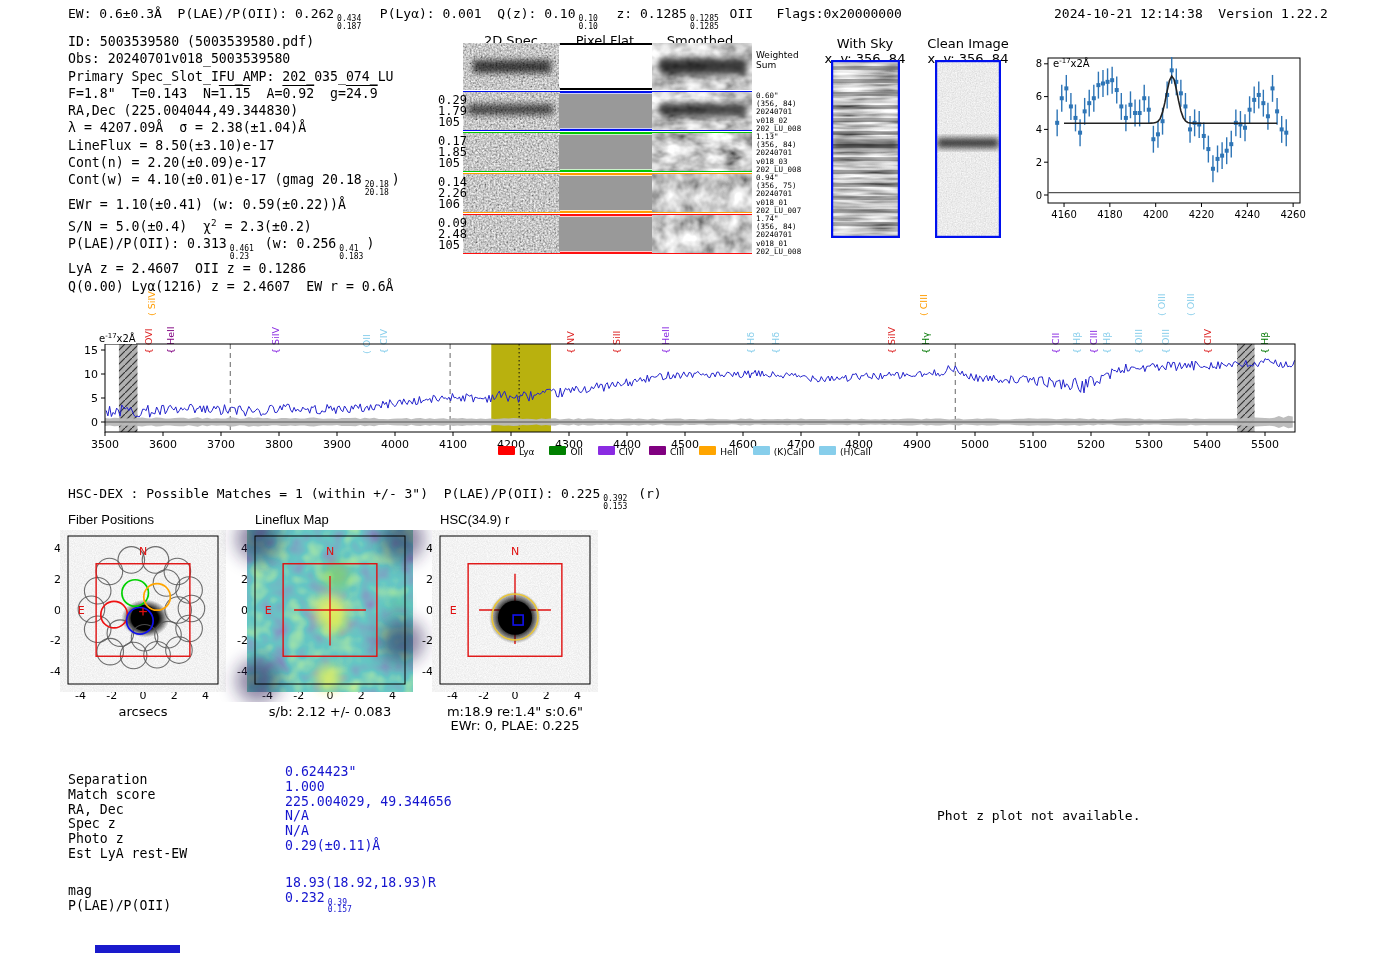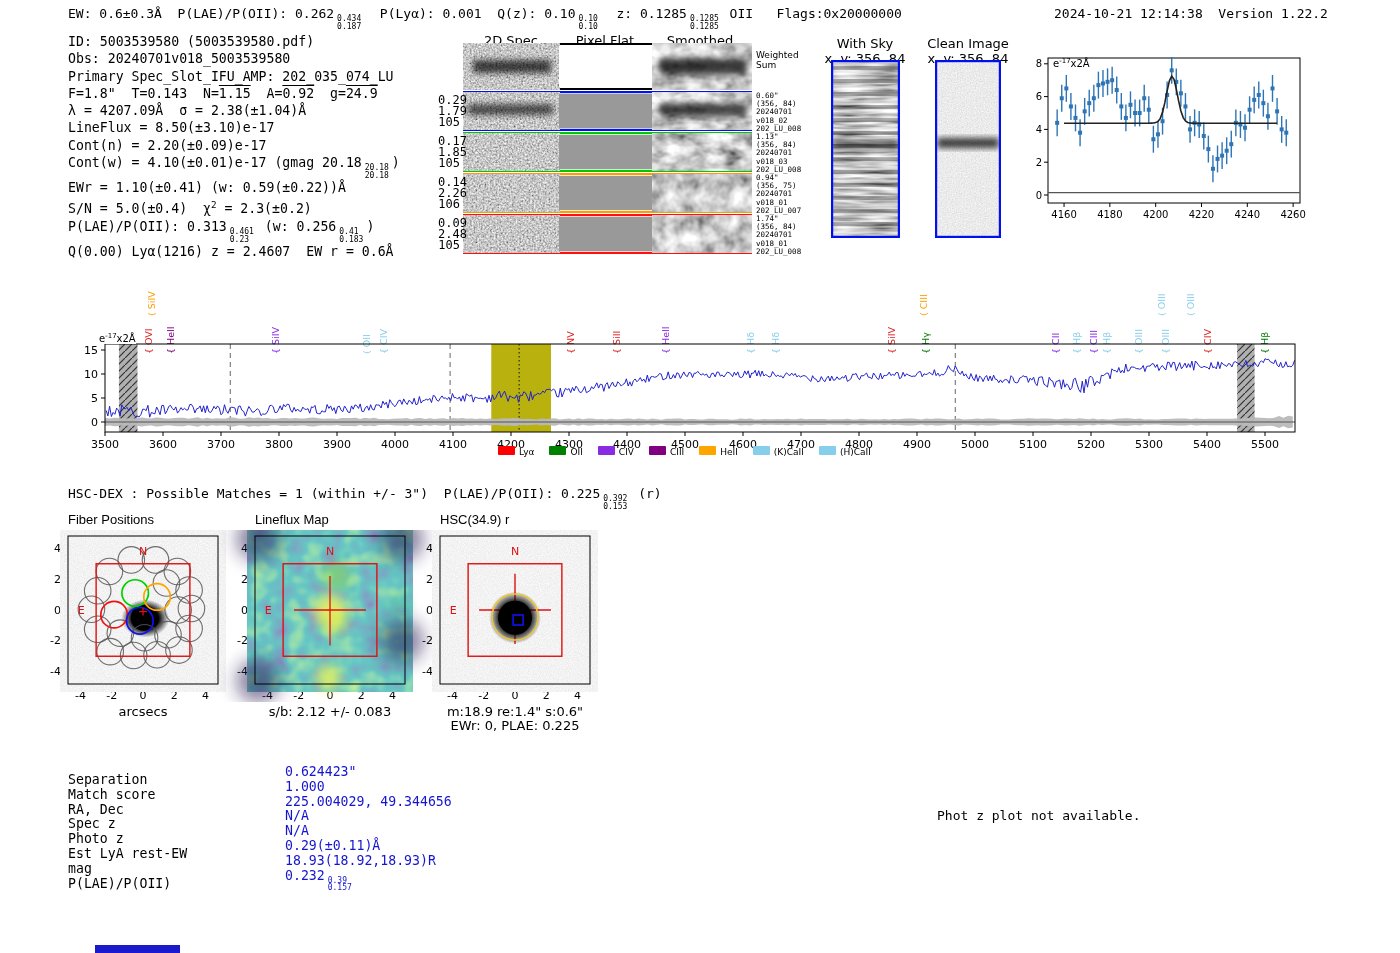--- a/index.html
+++ b/index.html
@@ -31,27 +31,29 @@
 <div id="page">
 
   <div id="header-line" class="abs hdr" style="left:68px;top:6px;"><span>EW: 0.6±0.3Å  P(LAE)/P(OII): 0.262</span><span class="frac"><span>0.434</span><span>0.187</span></span><span>  P(Lyα): 0.001  Q(z): 0.10</span><span class="frac"><span>0.10</span><span>0.10</span></span><span>  z: 0.1285</span><span class="frac"><span>0.1285</span><span>0.1285</span></span><span> OII   Flags:0x20000000</span></div>
   <div class="abs hdr" style="left:1054px;top:6px;">2024-10-21 12:14:38  Version 1.22.2</div>
 
   <div id="info-block" class="abs" style="left:68px;top:33px;">
       <div class="infoline">ID: 5003539580 (5003539580.pdf)</div>
       <div class="infoline">Obs: 20240701v018_5003539580</div>
       <div class="infoline">Primary Spec_Slot_IFU_AMP: 202_035_074_LU</div>
       <div class="infoline"><span>F=1.8"  T=0.143  N=</span><span class="over">1.15</span><span>  A=</span><span class="over">0.92</span><span>  g=</span><span class="over">24.9</span></div>
+      <div class="infoline">RA,Dec (225.004044,49.344830)</div>
       <div class="infoline">λ = 4207.09Å  σ = 2.38(±1.04)Å</div>
       <div class="infoline">LineFlux = 8.50(±3.10)e-17</div>
       <div class="infoline">Cont(n) = 2.20(±0.09)e-17</div>
       <div class="infoline"><span>Cont(w) = 4.10(±0.01)e-17 (gmag 20.18</span><span class="frac"><span>20.18</span><span>20.18</span></span><span>)</span></div>
       <div class="infoline">EWr = 1.10(±0.41) (w: 0.59(±0.22))Å</div>
       <div class="infoline"><span>S/N = 5.0(±0.4)  χ</span><sup>2</sup><span> = 2.3(±0.2)</span></div>
       <div class="infoline"><span>P(LAE)/P(OII): 0.313</span><span class="frac"><span>0.461</span><span>0.23</span></span><span> (w: 0.256</span><span class="frac"><span>0.41</span><span>0.183</span></span><span>)</span></div>
+      <div class="infoline">LyA z = 2.4607  OII z = 0.1286</div>
       <div class="infoline">Q(0.00) Lyα(1216) z = 2.4607  EW r = 0.6Å</div>
     </div>
 
   <div id="spec2d" class="abs" style="left:440px;top:30px;width:400px;height:230px;">
       <div class="colhdr abs" style="left: 31px; top: 3px; width: 80px;">2D Spec</div>
       <div class="colhdr abs" style="left: 125px; top: 3px; width: 80px;">Pixel Flat</div>
       <div class="colhdr abs" style="left: 220px; top: 3px; width: 80px;">Smoothed</div>
       <svg width="289" height="47" style="position:absolute;left:23px;top:13px">
         <rect x="1" y="1" width="287" height="45" fill="none" stroke="#000" stroke-width="2"></rect>
         <rect x="3" y="3" width="89" height="41" filter="url(#nzD1)"></rect>
@@ -548,21 +550,21 @@
       <div class="psub abs" style="left: 20px; top: 206px; width: 190px;">EWr: 0, PLAE: 0.225</div>
     </div>
 
   <div id="match-table" class="abs" style="left:68px;top:772px;">
       <div class="tbl-row" style="position: relative;"><span>Separation</span><span class="tbl-val">0.624423"</span></div>
       <div class="tbl-row" style="position: relative;"><span>Match score</span><span class="tbl-val">1.000</span></div>
       <div class="tbl-row" style="position: relative;"><span>RA, Dec</span><span class="tbl-val">225.004029, 49.344656</span></div>
       <div class="tbl-row" style="position: relative;"><span>Spec z</span><span class="tbl-val">N/A</span></div>
       <div class="tbl-row" style="position: relative;"><span>Photo z</span><span class="tbl-val">N/A</span></div>
       <div class="tbl-row" style="position: relative;"><span>Est LyA rest-EW</span><span class="tbl-val">0.29(±0.11)Å</span></div>
-      <div class="tbl-row" style="position: relative;"><span>mag</span><span class="tbl-val">18.93(18.92,18.93)R</span></div>
+      <div class="tbl-row" style="position: relative; margin-top: 22px;"><span>mag</span><span class="tbl-val">18.93(18.92,18.93)R</span></div>
       <div class="tbl-row" style="position: relative;"><span>P(LAE)/P(OII)</span><span class="tbl-val"><span>0.232</span><span class="frac"><span>0.39</span><span>0.157</span></span></span></div>
     </div>
   <div class="abs hdr" style="left:937px;top:808px;">Phot z plot not available.</div>
 
   <div class="abs" style="left:95px;top:945px;width:85px;height:8px;background:#1a1acc;"></div>
 
 <svg width="0" height="0" style="position:absolute">
       <defs>
         <filter id="nzFine" x="-5%" y="-5%" width="110%" height="110%">
           <feTurbulence type="fractalNoise" baseFrequency="0.8 0.8" numOctaves="2" seed="7" stitchTiles="stitch"></feTurbulence>

